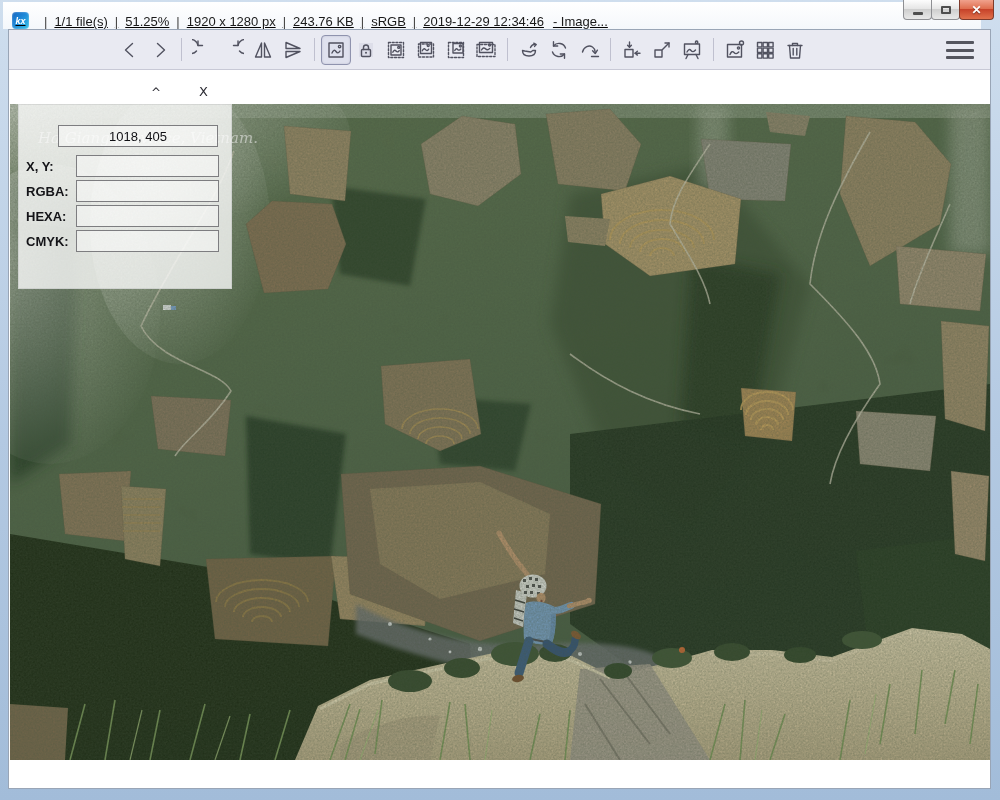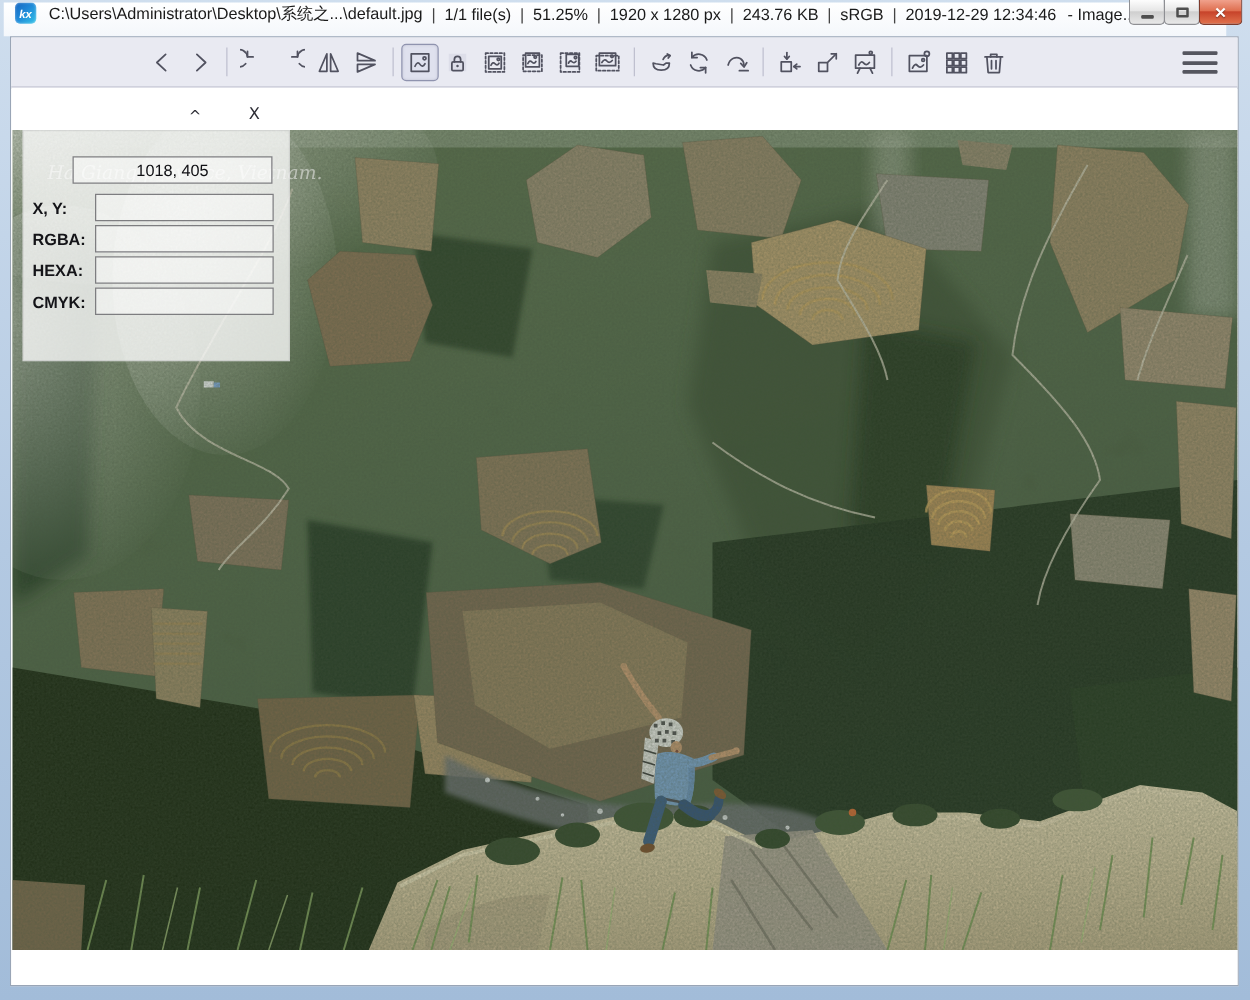--- a/index.html
+++ b/index.html
@@ -2,22 +2,22 @@
 <html><head>
 <meta charset="utf-8">
 <style>
   html,body{margin:0;padding:0;background:#777;}
   *{box-sizing:border-box;}
   .window{position:relative;width:1000px;height:800px;margin:0 auto;
     background:linear-gradient(180deg,#cfdeee 0%,#b3c9e2 55%,#a2bcd9 100%);
     font-family:"Liberation Sans",sans-serif; overflow:hidden;}
   
   .titlebar{position:absolute;left:3px;top:2px;right:19px;height:27px;
-    background:linear-gradient(#ffffff,#f4f7fb);display:flex;align-items:flex-start;
-    padding-left:9px;white-space:nowrap;overflow:hidden;}
+    background:linear-gradient(#ffffff,#f4f7fb);display:flex;align-items:flex-end;
+    padding-left:9px;white-space:nowrap;overflow:hidden;text-decoration:underline;}
   .app-logo{width:17px;height:17px;border-radius:4px;flex:0 0 auto;
     background:linear-gradient(135deg,#1565c0,#1e88d8 45%,#35c3e8);
     color:#fff;font-size:9px;font-weight:bold;font-style:italic;
     display:flex;align-items:center;justify-content:center;margin-right:9px;
     box-shadow:inset 0 0 2px rgba(255,255,255,.6);}
   .title-text{font-size:13px;color:#1a1a1a;display:flex;gap:0;align-items:center;}
   .title-text span{padding:0 1px;}
   .tpipe{color:#444;padding:0 6px !important;}
   
   .winbtns{position:absolute;top:0;right:6px;display:flex;}
@@ -69,21 +69,20 @@
     font-family:"Liberation Sans",sans-serif;font-size:12px;color:#222;}
 </style>
 </head>
 <body>
 
 <div class="window">
 
   <div class="titlebar">
     <div class="app-logo">kx</div>
     <div class="title-text">
-      <span>C:\Users\Administrator\Desktop\系统之...\default.jpg</span>
       <span class="tpipe">|</span>
       <span>1/1 file(s)</span>
       <span class="tpipe">|</span>
       <span>51.25%</span>
       <span class="tpipe">|</span>
       <span>1920 x 1280 px</span>
       <span class="tpipe">|</span>
       <span>243.76 KB</span>
       <span class="tpipe">|</span>
       <span>sRGB</span>

